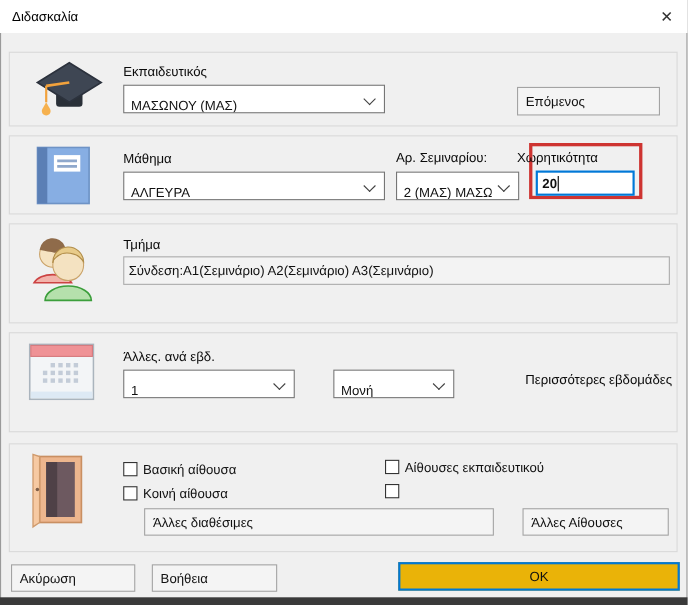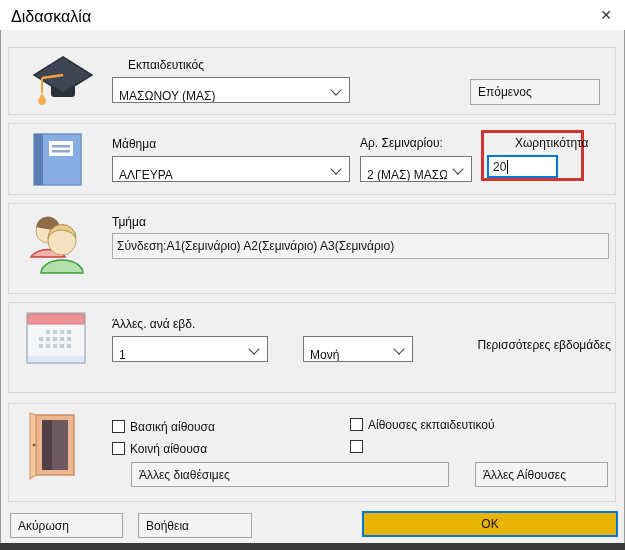--- a/index.html
+++ b/index.html
@@ -4,21 +4,21 @@
 <style>
   html,body{margin:0;padding:0;}
   body{
     width:625px;height:550px;position:relative;overflow:hidden;
     background:#f0f0f0;
     font-family:"Liberation Sans","DejaVu Sans",sans-serif;
     font-size:12px;color:#111;
   }
   .frame{position:absolute;inset:0;border:1px solid #9a9a9a;box-sizing:border-box;pointer-events:none;}
   .titlebar{position:absolute;left:0;top:0;width:625px;height:30px;background:#ffffff;}
-  .title{position:absolute;left:11px;top:8px;font-size:16px;color:#000;}
+  .title{position:absolute;left:11px;top:8px;font-size:12px;color:#000;}
   .close{position:absolute;right:8px;top:5px;width:22px;height:20px;text-align:center;line-height:20px;font-size:14px;color:#333;cursor:pointer;}
   .grp{position:absolute;left:8px;width:608px;border:1px solid #d9d9d9;box-sizing:border-box;background:transparent;}
   .lbl{position:absolute;white-space:nowrap;color:#0a0a0a;}
   .combo{position:absolute;background:#fff;border:1px solid #767676;box-sizing:border-box;height:26px;display:flex;align-items:center;padding:12px 24px 0 6px;overflow:hidden;}
   .combo .txt{white-space:nowrap;overflow:hidden;}
   .chev{position:absolute;right:9px;top:8px;width:7px;height:7px;border-right:1.4px solid #404040;border-bottom:1.4px solid #404040;transform:rotate(45deg);}
   .btn{position:absolute;background:#f4f4f4;border:1px solid #a3a3a3;box-sizing:border-box;height:26px;display:flex;align-items:center;padding:4px 7px;cursor:pointer;}
   .field{position:absolute;background:#f3f3f3;border:1px solid #ababab;box-sizing:border-box;height:26px;display:flex;align-items:center;padding:0 4px;white-space:nowrap;overflow:hidden;}
   .redbox{position:absolute;border:3px solid #ce3431;box-sizing:border-box;}
   .inputbox{position:absolute;background:#fff;border:2px solid #0078d7;box-sizing:border-box;height:23px;display:flex;align-items:center;padding:0 4px;}
@@ -40,21 +40,21 @@
 </div>
 
 <div class="grp" style="top:47px;height:68px;"></div>
 <svg class="icon" style="left:28px;top:55px;" width="68" height="52" viewBox="0 0 68 52">
   <rect x="23" y="24" width="24" height="18" rx="3" fill="#2a3038"></rect>
   <polygon points="35,2 64,20 35,38 6,20" fill="#3e4653" stroke="#2c323d" stroke-width="1.5"></polygon>
   <polyline points="35,20 14,23" fill="none" stroke="#f2a23c" stroke-width="2.5"></polyline>
   <line x1="14" y1="23" x2="14" y2="38" stroke="#f2a23c" stroke-width="2"></line>
   <path d="M14 38 l3.5 6 a4 4 0 1 1 -7 0 z" fill="#f6b14e"></path>
 </svg>
-<div class="lbl" style="left:128px;top:58px;">Εκπαιδευτικός</div>
+<div class="lbl" style="left:112px;top:58px;">Εκπαιδευτικός</div>
 <div class="combo" style="left:112px;top:77px;width:238px;">
   <span class="txt">ΜΑΣΩΝΟΥ (ΜΑΣ)</span>
   <span class="chev"></span>
 </div>
 <div class="btn" style="left:470px;top:79px;width:130px;">
   <span>Επόμενος</span>
 </div>
 
 <div class="grp" style="top:123px;height:72px;"></div>
 <svg class="icon" style="left:33px;top:133px;" width="50" height="54" viewBox="0 0 50 54">
@@ -68,22 +68,22 @@
 <div class="combo" style="left:112px;top:156px;width:238px;">
   <span class="txt">ΑΛΓΕΥΡΑ</span>
   <span class="chev"></span>
 </div>
 <div class="lbl" style="left:360px;top:136px;">Αρ. Σεμιναρίου:</div>
 <div class="combo" style="left:360px;top:156px;width:112px;">
   <span class="txt">2 (ΜΑΣ) ΜΑΣΩΝΟ</span>
   <span class="chev"></span>
 </div>
 <div class="redbox" style="left:481px;top:130px;width:103px;height:51px;"></div>
-<div class="lbl" style="left:515px;top:136px;">Χωρητικότητα</div>
-<div class="inputbox" style="left:487px;top:155px;width:71px;">
+<div class="lbl" style="left:470px;top:136px;">Χωρητικότητα</div>
+<div class="inputbox" style="left:487px;top:155px;width:90px;font-weight:bold;">
   <span>20</span>
     <span class="caret"></span>
 </div>
 
 <div class="grp" style="top:203px;height:91px;"></div>
 <svg class="icon" style="left:24px;top:211px;" width="66" height="66" viewBox="0 0 66 66">
   <circle cx="24" cy="20" r="12" fill="#f5e3c2" stroke="#caa36a" stroke-width="1"></circle>
   <path d="M12 16 a12 12 0 0 1 23 -3 q-3 8 -12 5 q-8 -1 -11 -2 z" fill="#8f6b4a"></path>
   <path d="M7 46 a18 11 0 0 1 34 0 z" fill="#f2b3ab" stroke="#cc4343" stroke-width="1.5"></path>
   <circle cx="38" cy="30" r="14" fill="#f4e2c1" stroke="#caa36a" stroke-width="1"></circle>

